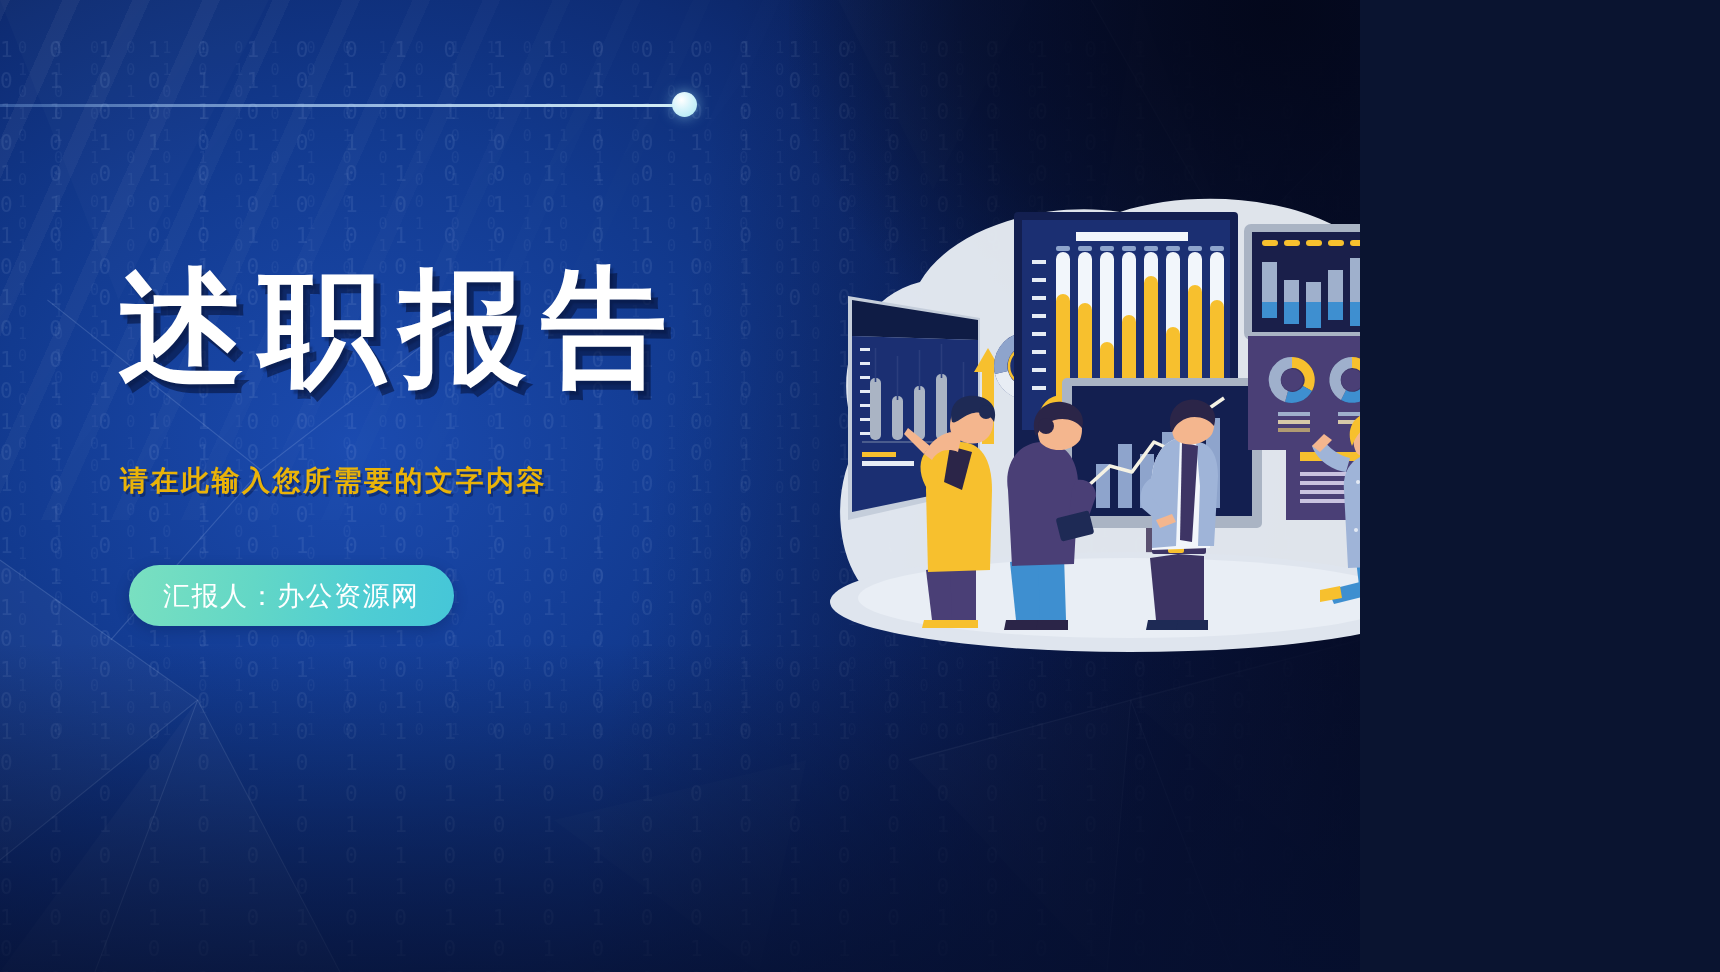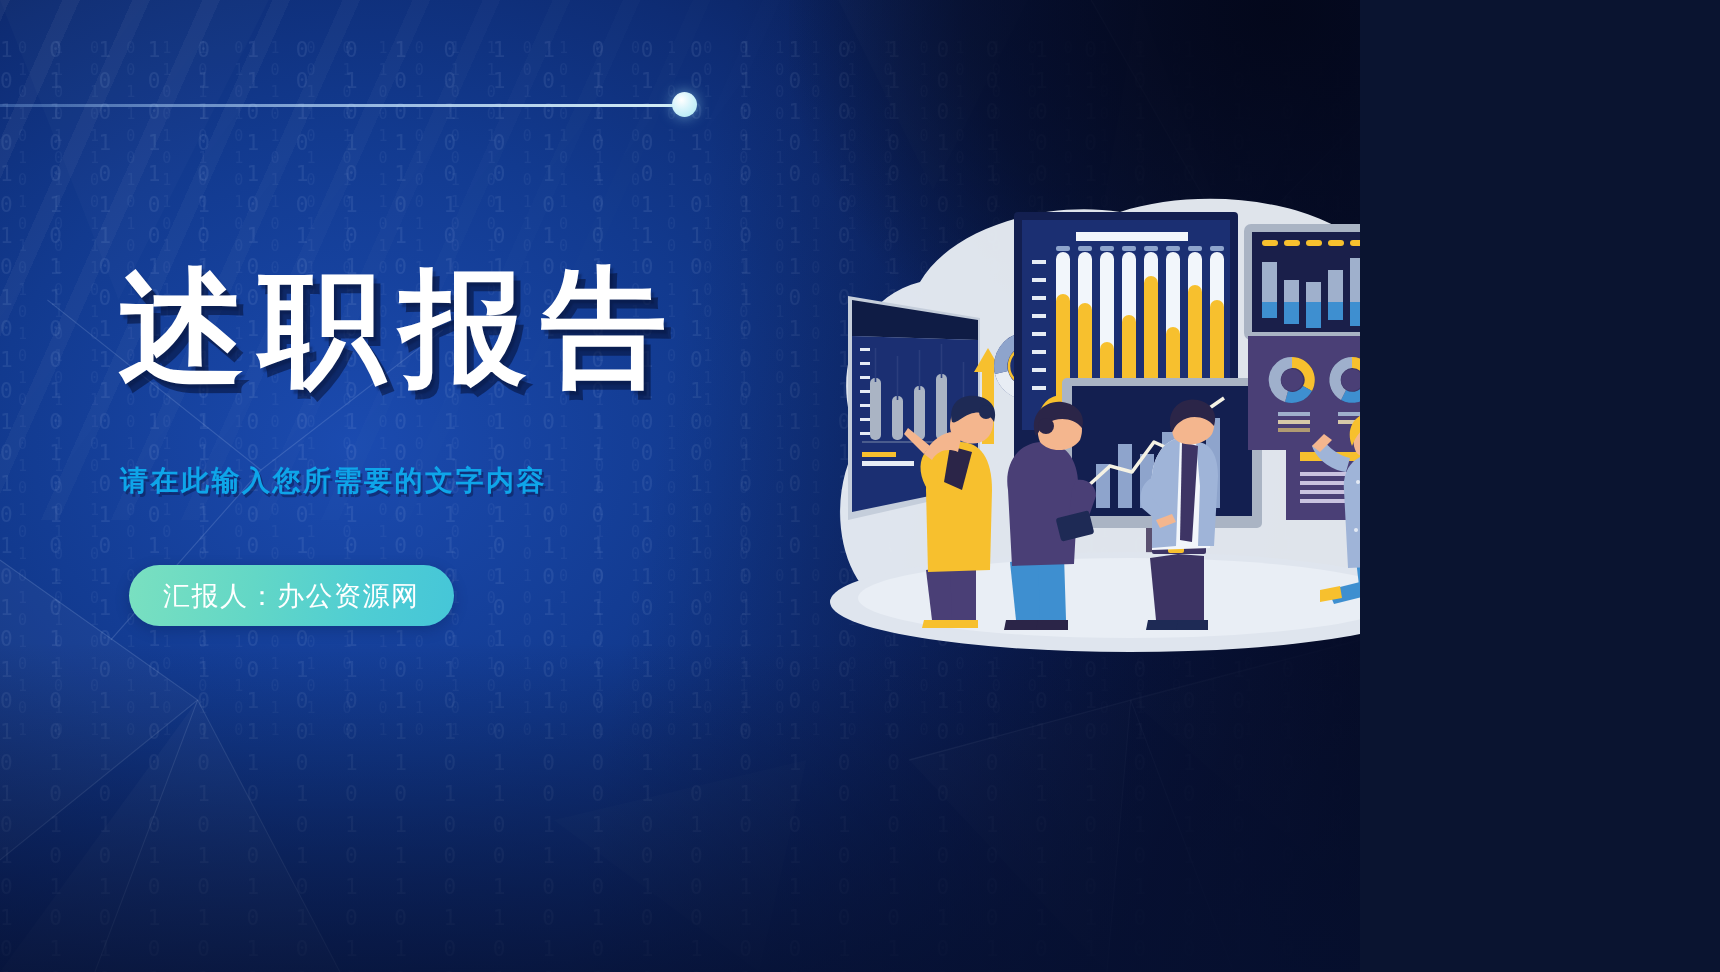--- a/index.html
+++ b/index.html
@@ -107,21 +107,21 @@
     letter-spacing: 15px;
     line-height: 1.05;
     text-shadow: 7px 9px 0 rgba(6,16,52,0.55), 3px 4px 2px rgba(6,16,52,0.35);
     white-space: nowrap;
   }
   .subtitle {
     position: absolute;
     left: 120px; top: 462px;
     font-size: 28px;
     font-weight: 700;
-    color: #0ea5e9;
+    color: #eab308;
     letter-spacing: 2.5px;
     text-shadow: 2px 3px 0 rgba(6,16,52,0.4);
     white-space: nowrap;
   }
   .badge {
     position: absolute;
     left: 129px; top: 565px;
     display: inline-flex;
     align-items: center;
     height: 61px;

